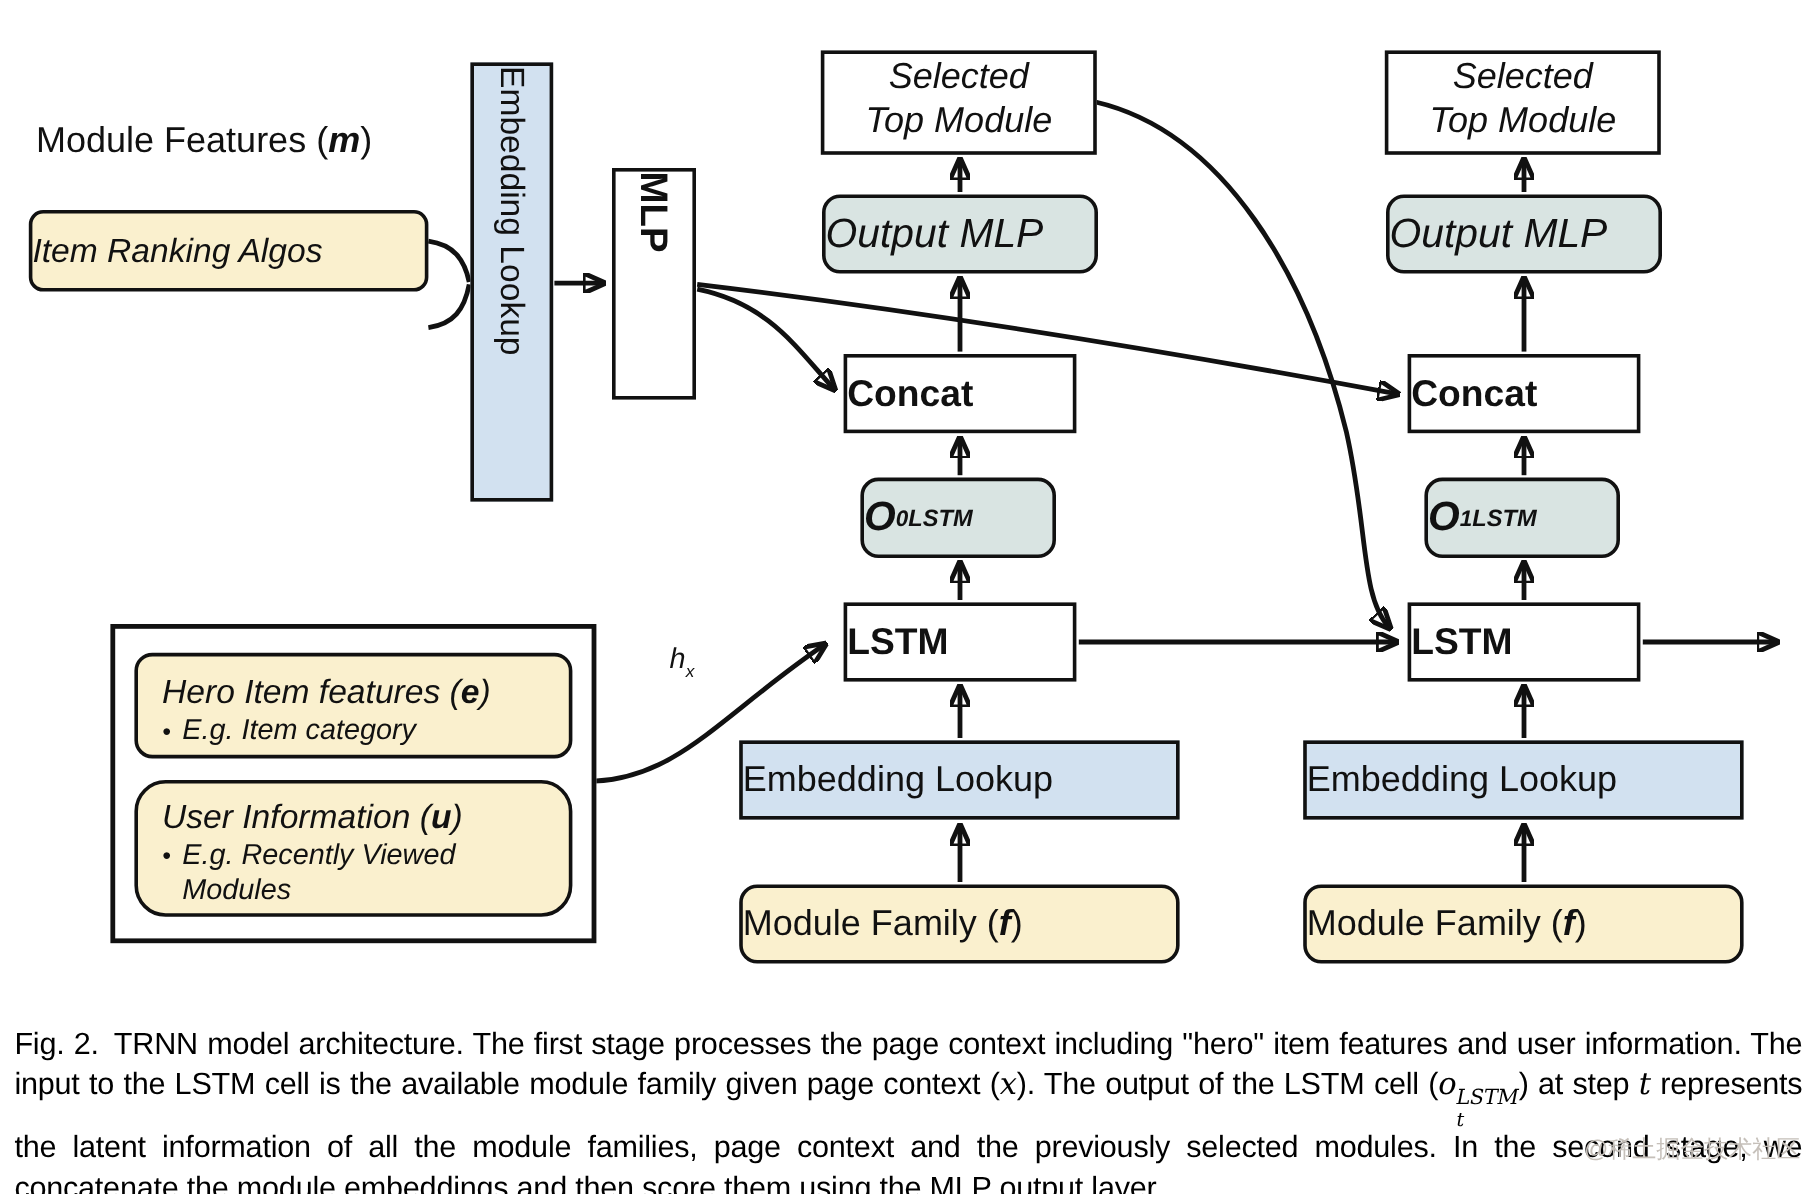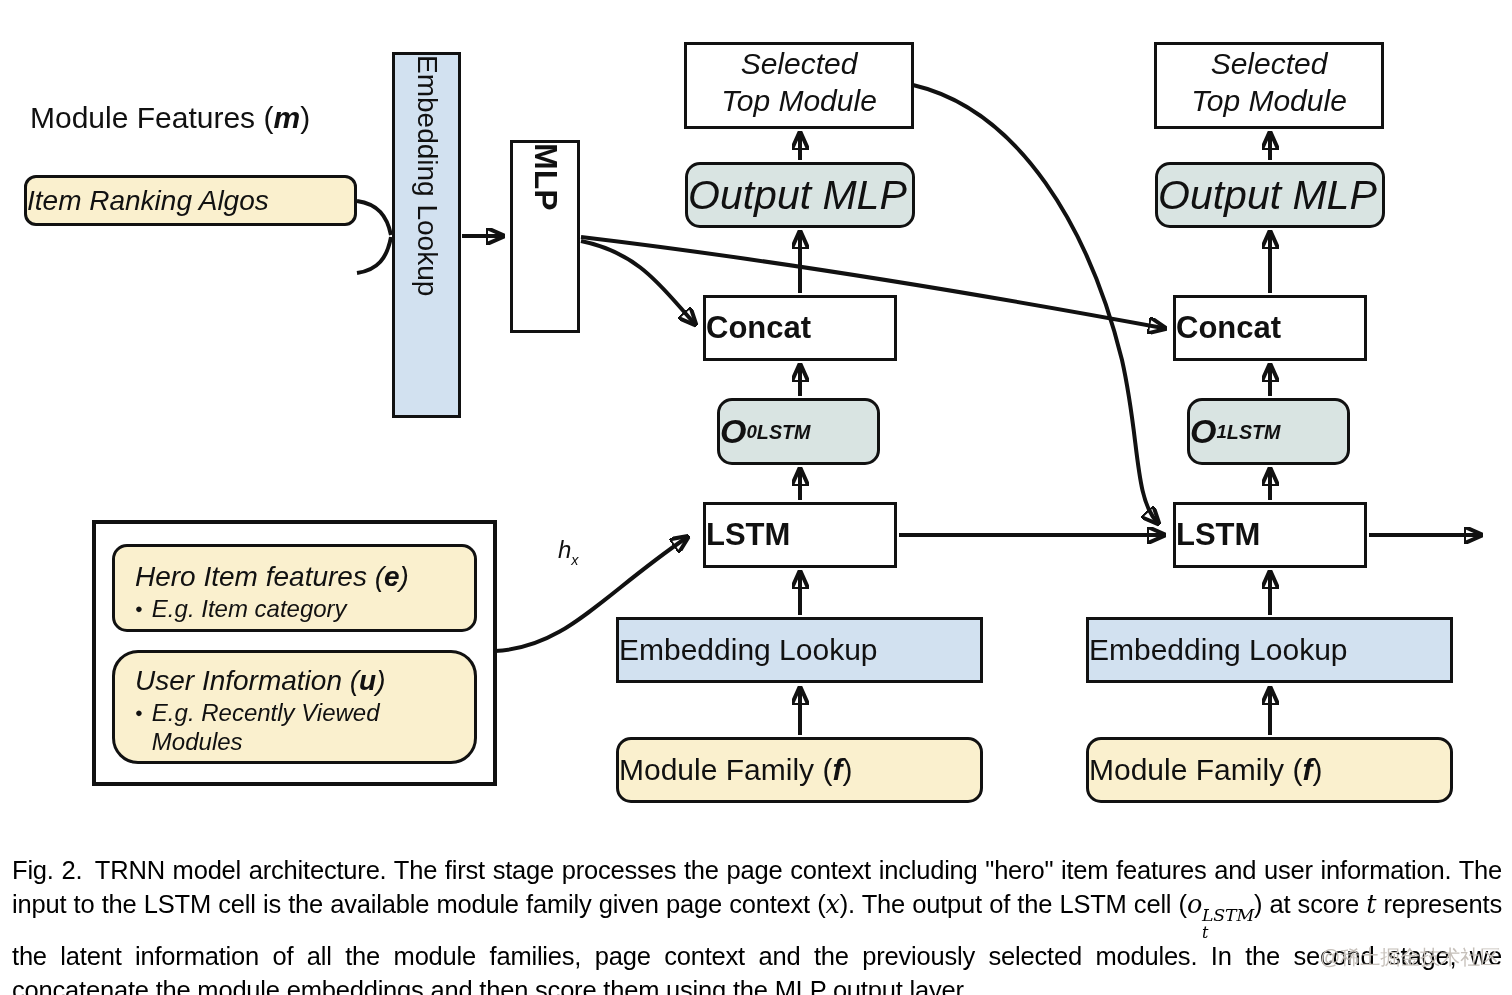--- a/index.html
+++ b/index.html
@@ -11,21 +11,21 @@
      display:flex;align-items:center;justify-content:flex-start;text-align:center;z-index:1;}
   .round{border-radius:15px;}
   .yellow{background:var(--yellow,#FAF0CE);}
   .blue{background:var(--blue,#D2E1F0);}
   .green{background:var(--green,#D9E4E2);}
   .it{font-style:italic;}
   .bd{font-weight:bold;}
   .vert{writing-mode:vertical-rl;text-orientation:mixed;}
   .h-label{position:absolute;font-size:30px;z-index:1;white-space:nowrap;}
   .stm{flex-direction:column;font-size:30px;font-style:italic;line-height:37px;}
-  .omlp{font-size:41px;font-style:italic;}
+  .omlp{font-size:34px;font-style:italic;}
   .cc{font-size:31px;font-weight:bold;}
   .obox{font-size:34px;font-weight:bold;font-style:italic;}
   .obox sub{font-size:.55em;line-height:0;vertical-align:-0.5em;}
   .obox sup{font-size:.58em;line-height:0;vertical-align:.55em;}
   .embh{font-size:30px;}
   .fam{font-size:30px;}
   .ylist{align-items:flex-start;justify-content:center;flex-direction:column;
          font-style:italic;padding:12px 12px 6px 20px;text-align:left;}
   .ytitle{font-size:28px;line-height:34px;}
   .brow{display:flex;align-items:flex-start;gap:9px;font-size:24px;line-height:29px;}
@@ -76,21 +76,21 @@
 
     <path d="M1270,735 L1270,690" marker-end="url(#ah)"></path>
     <path d="M1270,615 L1270,574" marker-end="url(#ah)"></path>
     <path d="M1270,500 L1270,471" marker-end="url(#ah)"></path>
     <path d="M1270,396 L1270,367" marker-end="url(#ah)"></path>
     <path d="M1270,293 L1270,234" marker-end="url(#ah)"></path>
     <path d="M1270,160 L1270,135" marker-end="url(#ah)"></path>
   </svg>
 
   <div class="h-label" style="left:30px;top:101px;"><span>Module Features (</span><span style="font-weight: bold; font-style: italic;">m</span><span>)</span></div>
-  <div class="b yellow round it" style="left:24px;top:175px;width:333px;height:51px;font-size:28px;border-radius:12px;">Item Ranking Algos</div>
+  <div class="b yellow round it" style="left:24px;top:175px;width:333px;height:68px;font-size:28px;border-radius:12px;">Item Ranking Algos</div>
 
   <div class="b blue vert" style="left:392px;top:52px;width:69px;height:366px;font-size:28px;">Embedding Lookup</div>
   <div class="b vert bd" style="left:510px;top:140px;width:70px;height:193px;font-size:32px;">MLP</div>
 
   <div class="b" style="left:92px;top:520px;width:405px;height:266px;border-width:4px;"></div>
   <div class="b yellow round ylist" style="left:112px;top:544px;width:365px;height:88px;">
     <span class="ytitle"><span>Hero Item features (</span><span style="font-weight: bold;">e</span><span>)</span></span>
     <span class="brow">
       <span class="dot">●</span>
       <span>E.g. Item category</span>
@@ -140,17 +140,17 @@
   <div class="b blue embh" style="left:1086px;top:617px;width:367px;height:66px;">Embedding Lookup</div>
   <div class="b yellow round fam" style="left:1086px;top:737px;width:367px;height:66px;">
       <span>Module Family (</span>
       <span style="font-weight: bold; font-style: italic;">f</span>
       <span>)</span>
     </div>
 
   <p class="caption"><span>Fig. 2. TRNN model architecture. The first stage processes the page context including "hero" item features and user information. The input to the LSTM cell is the available module family given page context (</span><span class="math" style="font-style: italic;">x</span><span>). The output of the LSTM cell (</span><span class="math" style="font-style: italic;">o</span><span class="stack math" style="font-style: italic;">
         <span class="up">LSTM</span>
         <span class="dn">t</span>
-      </span><span>) at score </span><span class="math" style="font-style: italic;">t</span><span> represents the latent information of all the module families, page context and the previously selected modules. In the second stage, we concatenate the module embeddings and then score them using the MLP output layer.</span></p>
+      </span><span>) at step </span><span class="math" style="font-style: italic;">t</span><span> represents the latent information of all the module families, page context and the previously selected modules. In the second stage, we concatenate the module embeddings and then score them using the MLP output layer.</span></p>
 
   <div class="watermark">@稀土掘金技术社区</div>
 
 </div>
 
 </body></html>

